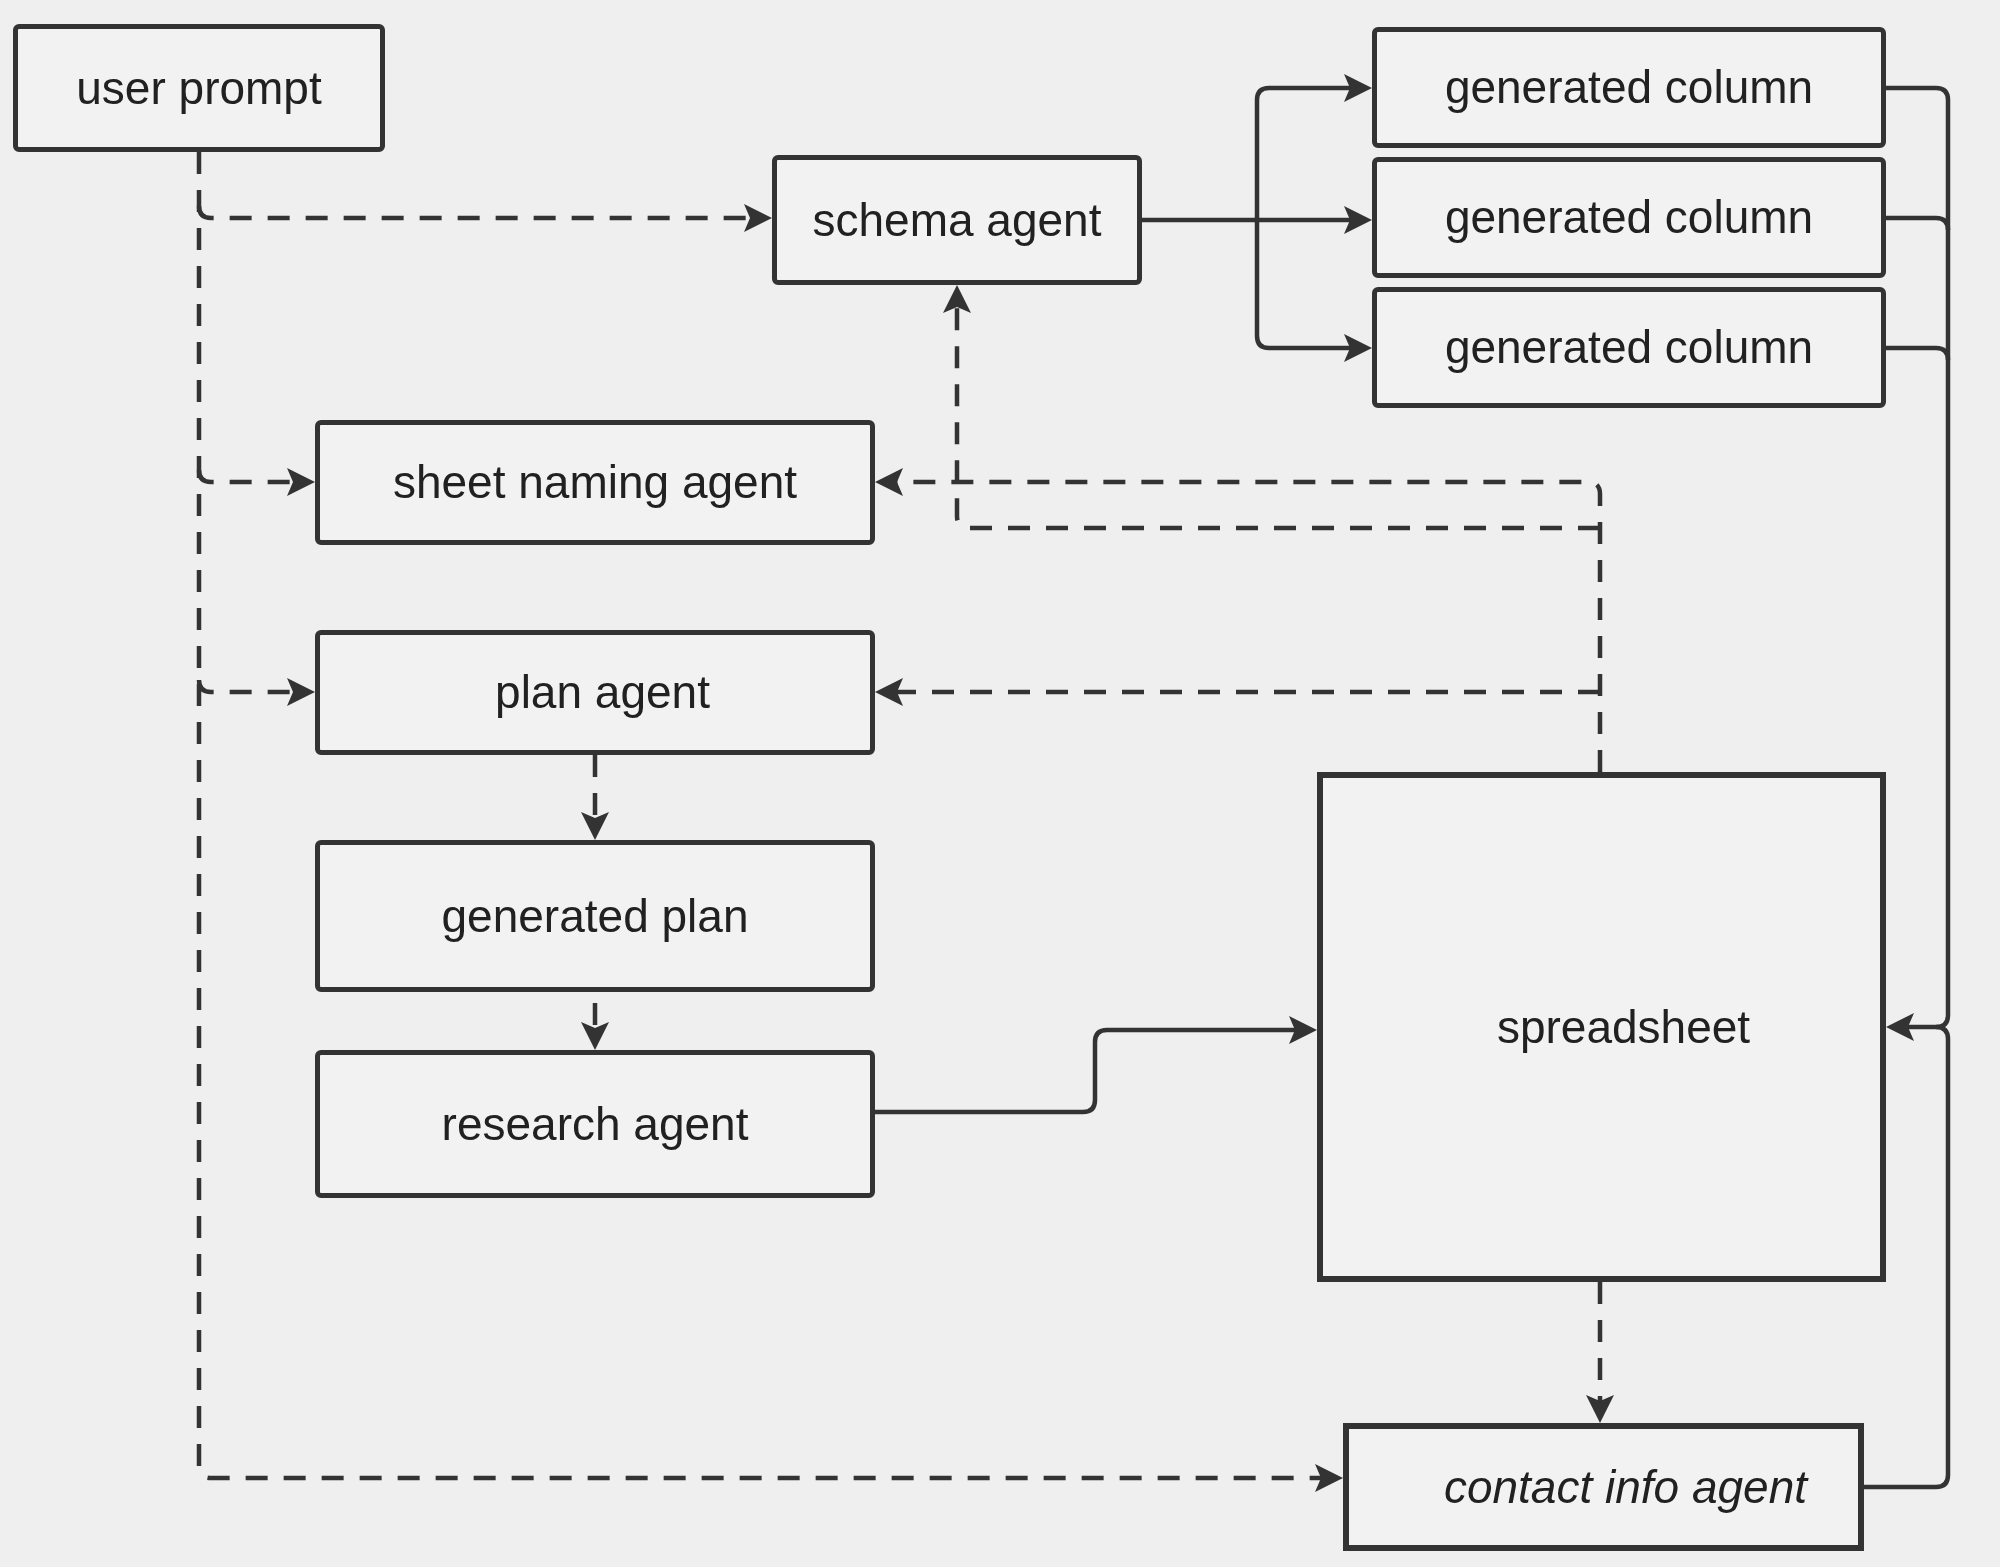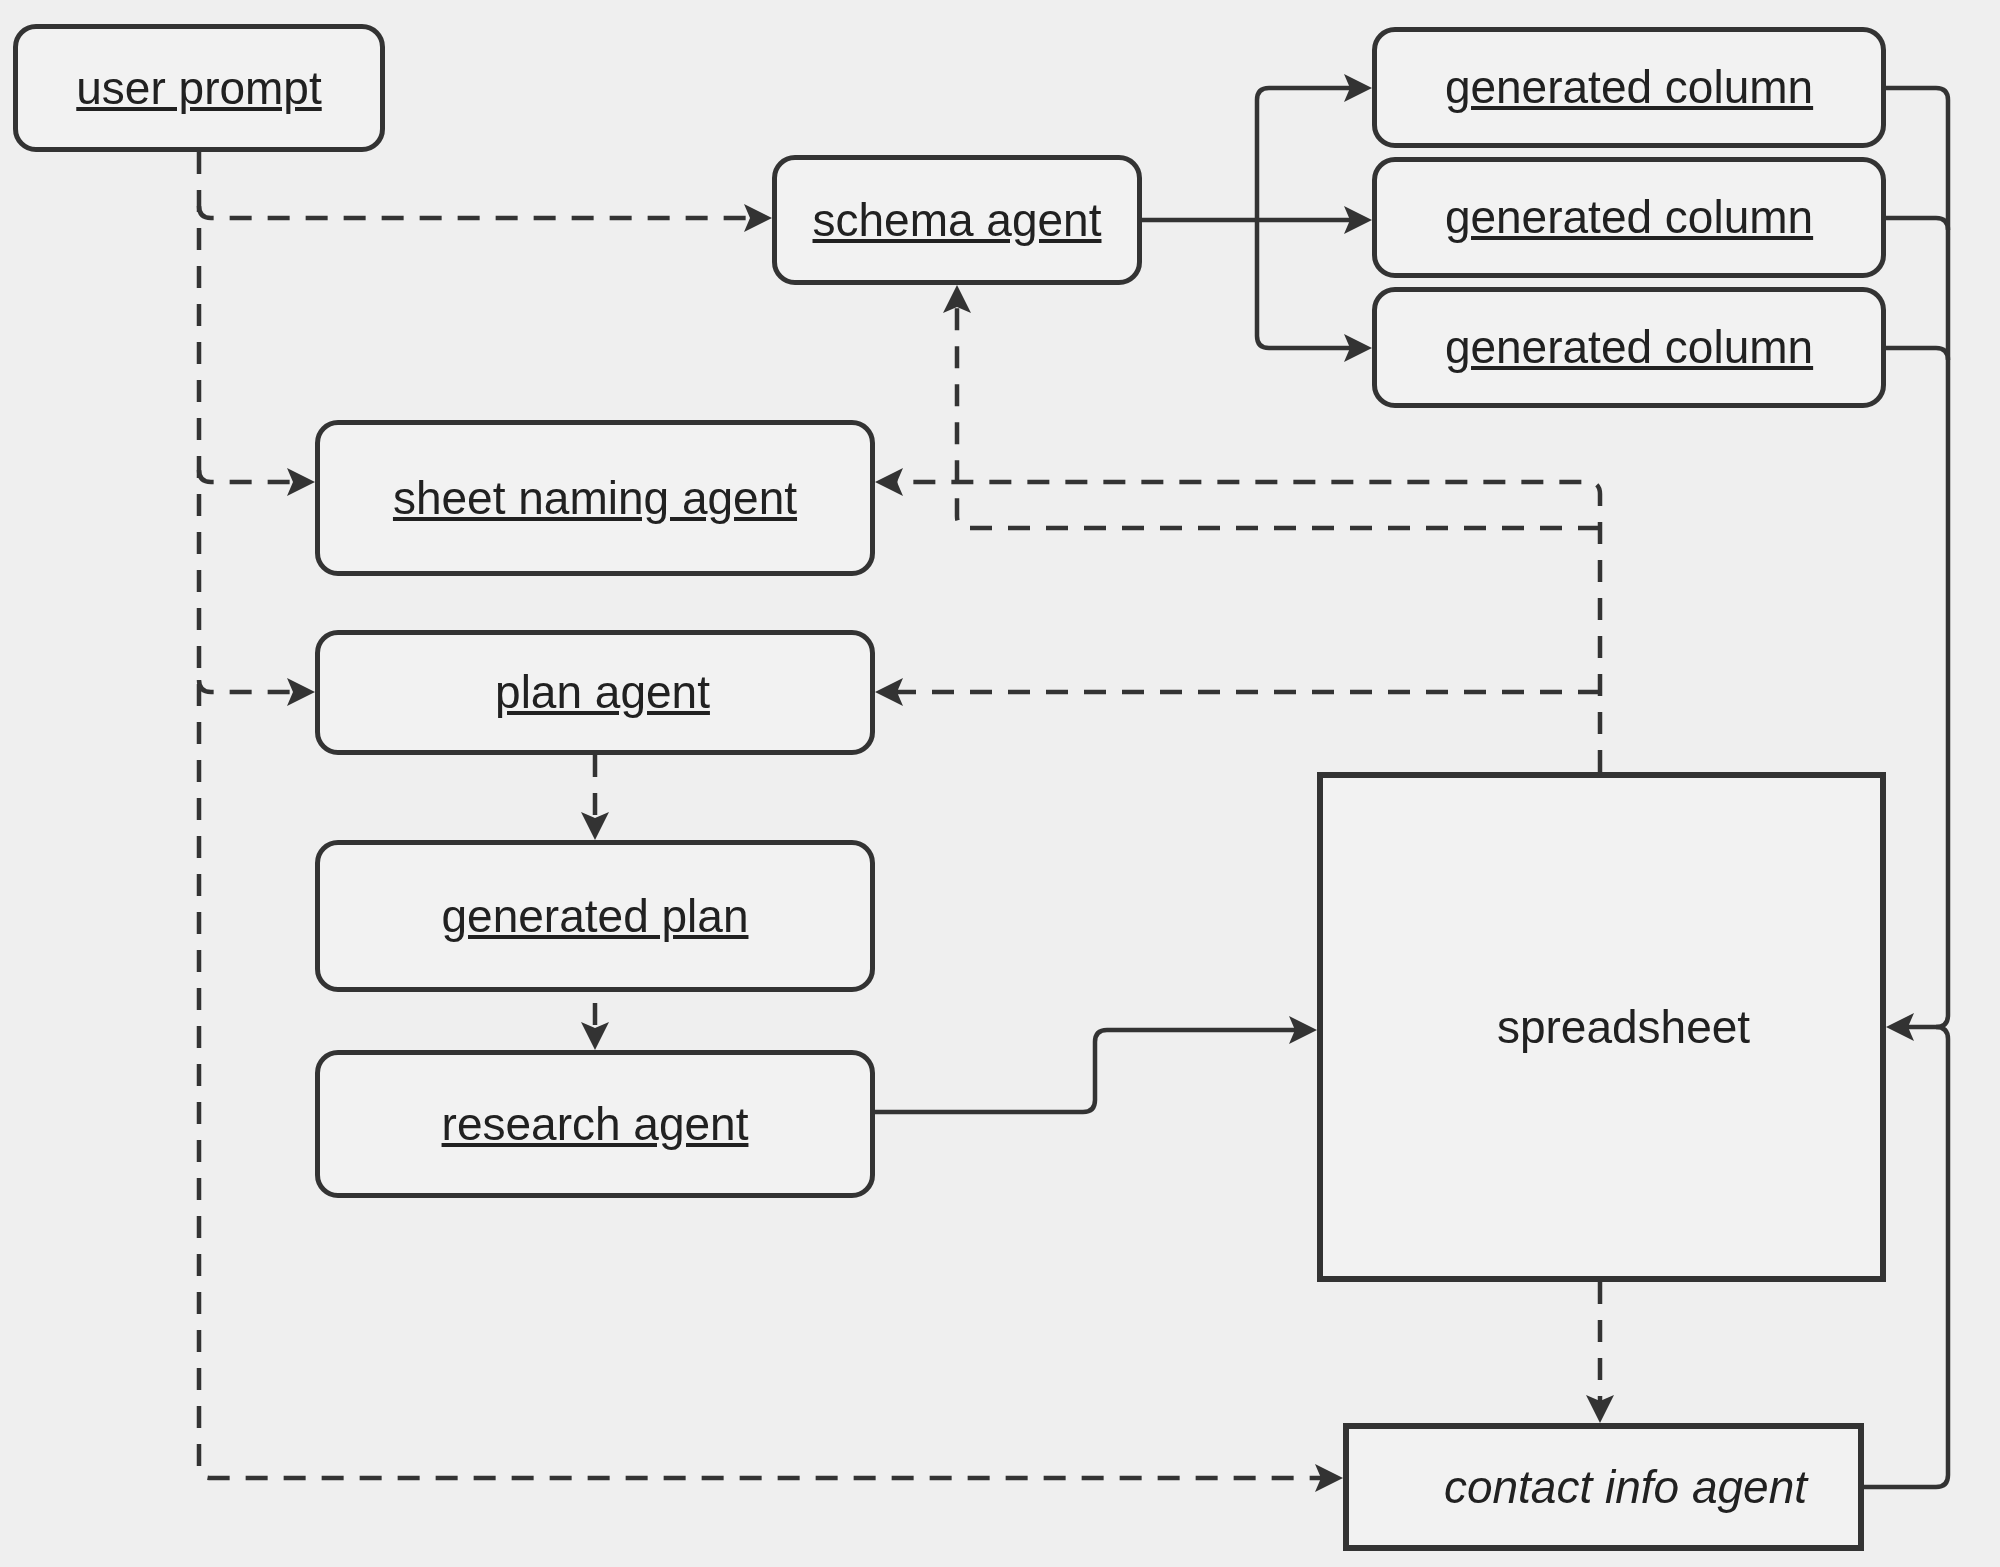--- a/index.html
+++ b/index.html
@@ -39,29 +39,29 @@
     background: #f2f2f2;
     border: 5px solid #333333;
     display: flex;
     align-items: center;
     justify-content: center;
     color: #212121;
     font-size: 46px;
     line-height: 1.1;
     white-space: nowrap;
   }
-  .node.rounded { border-radius: 23px; text-decoration: underline; }
+  .node.rounded { border-radius: 6px; }
   .node.sharp   { border-radius: 0; border-width: 6px; padding-left: 44px; }
 
   .n-user-prompt        { left: 13px;   top: 24px;   width: 372px; height: 128px; }
   .n-schema-agent       { left: 772px;  top: 155px;  width: 370px; height: 130px; }
   .n-generated-column-1 { left: 1372px; top: 27px;   width: 514px; height: 121px; }
   .n-generated-column-2 { left: 1372px; top: 157px;  width: 514px; height: 121px; }
   .n-generated-column-3 { left: 1372px; top: 287px;  width: 514px; height: 121px; }
-  .n-sheet-naming-agent { left: 315px;  top: 420px;  width: 560px; height: 156px; align-items: center; }
+  .n-sheet-naming-agent { left: 315px;  top: 420px;  width: 560px; height: 125px; align-items: center; }
   .n-plan-agent         { left: 315px;  top: 630px;  width: 560px; height: 125px; padding-left: 15px; }
   .n-generated-plan     { left: 315px;  top: 840px;  width: 560px; height: 152px; }
   .n-research-agent     { left: 315px;  top: 1050px; width: 560px; height: 148px; }
   .n-spreadsheet        { left: 1317px; top: 772px;  width: 569px; height: 510px; }
   .n-contact-info-agent { left: 1343px; top: 1423px; width: 521px; height: 128px; font-style: italic; }
 </style>
 </head>
 <body>
 
 <div class="canvas">

